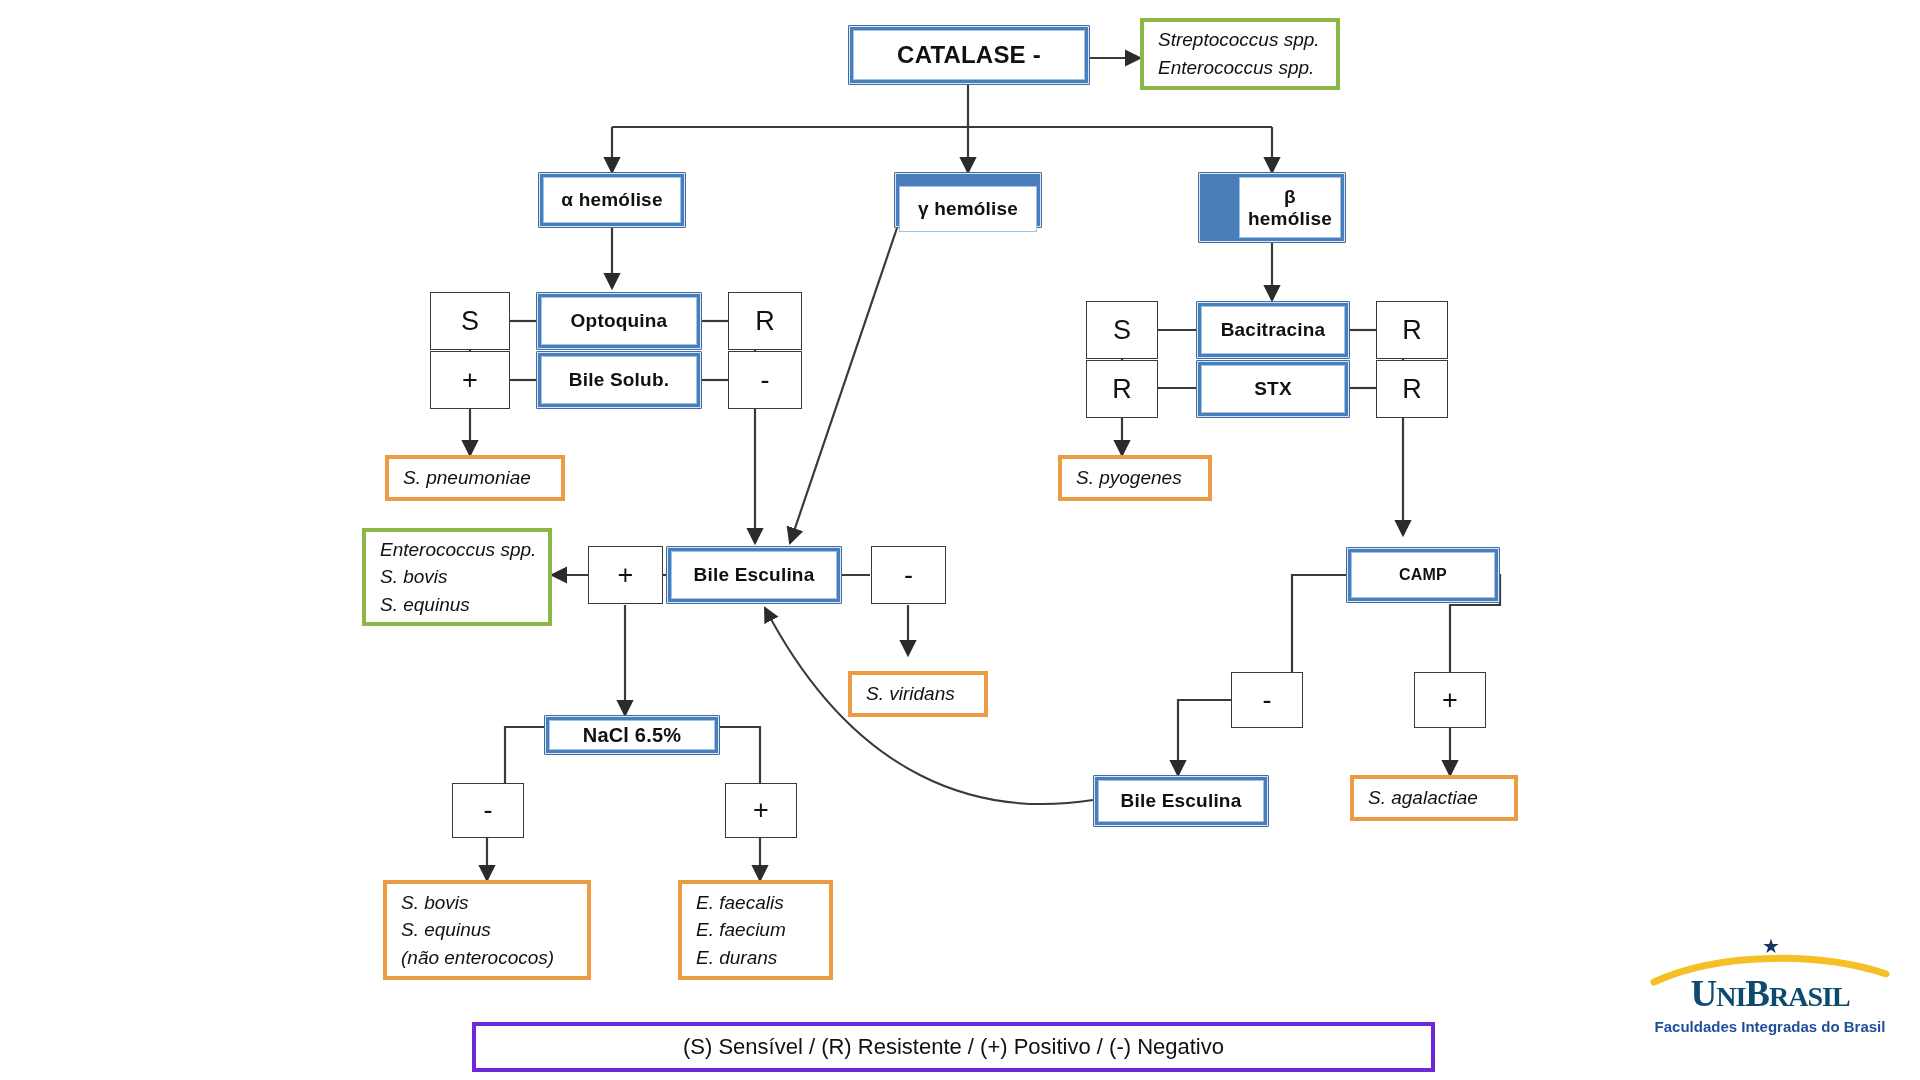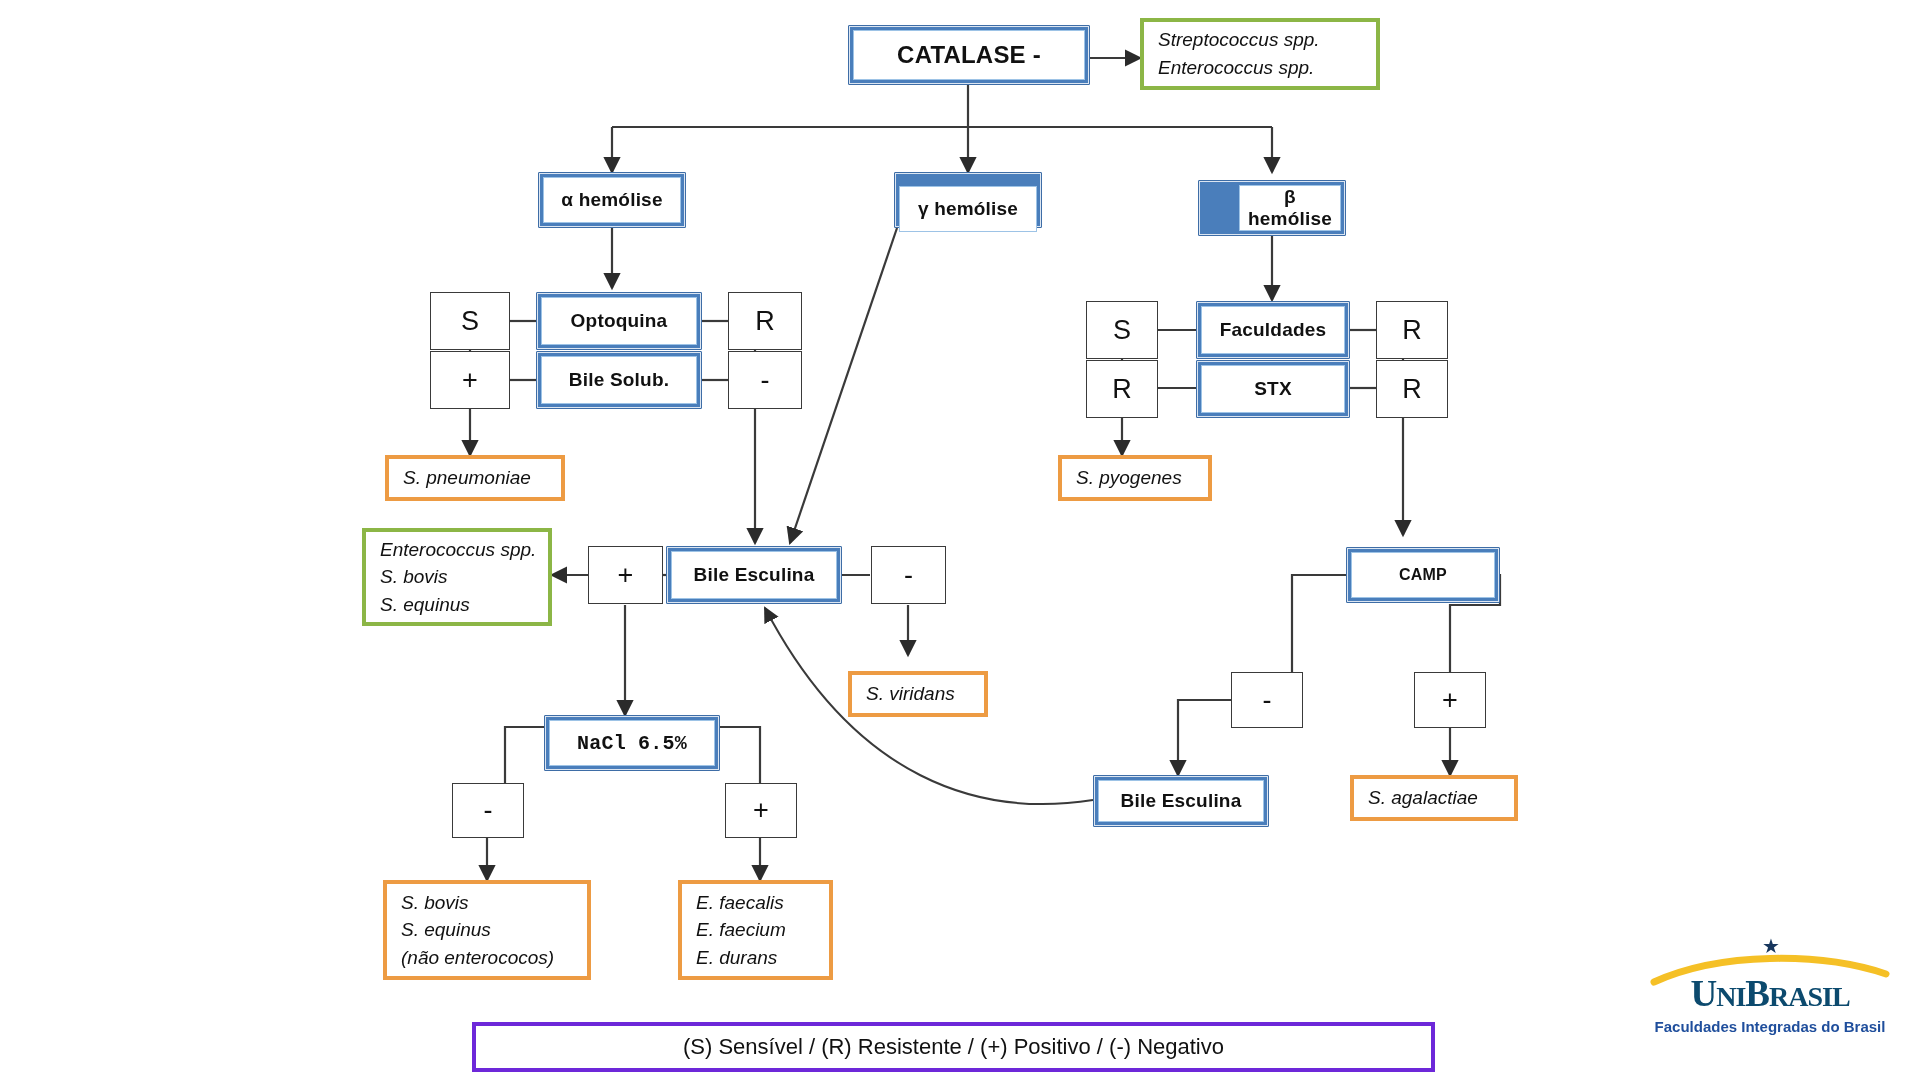--- a/index.html
+++ b/index.html
@@ -165,34 +165,34 @@
       <line x1="1450" y1="728" x2="1450" y2="775" marker-end="url(#ah)"></line>
 
       <path d="M1093 800 C 980 818, 855 780, 765 608" stroke-width="2" marker-end="url(#ah)"></path>
     </g>
   </svg>
 
   <div class="node blue" style="left:848px;top:25px;width:242px;height:60px;">
     <div class="inner" style="font-size:24px;">CATALASE -</div>
   </div>
 
-  <div class="node green multiline" style="left:1140px;top:18px;width:240px;height:72px;font-size:19px;">
+  <div class="node green multiline" style="left:1140px;top:18px;width:200px;height:72px;font-size:19px;">
     <span>Streptococcus spp.</span>
     <span>Enterococcus spp.</span>
   </div>
 
   <div class="node blue" style="left:538px;top:172px;width:148px;height:56px;">
     <div class="inner" style="font-size:19px;">α hemólise</div>
   </div>
 
   <div class="node blue" style="left:894px;top:172px;width:148px;height:56px;">
     <div class="inner" style="font-size:19px;margin-top:17px;">γ hemólise</div>
   </div>
 
-  <div class="node blue" style="left:1198px;top:180px;width:148px;height:56px;padding-left:40px;">
+  <div class="node blue" style="left:1198px;top:172px;width:148px;height:71px;padding-left:40px;">
     <div class="inner" style="font-size:19px;">β hemólise</div>
   </div>
 
   <div class="node plain" style="left:430px;top:292px;width:80px;height:58px;font-size:27px;">
       <span>S</span>
     </div>
   <div class="node plain" style="left:430px;top:351px;width:80px;height:58px;font-size:27px;">
       <span>+</span>
     </div>
 
@@ -215,21 +215,21 @@
   </div>
 
   <div class="node plain" style="left:1086px;top:301px;width:72px;height:58px;font-size:27px;">
       <span>S</span>
     </div>
   <div class="node plain" style="left:1086px;top:360px;width:72px;height:58px;font-size:27px;">
       <span>R</span>
     </div>
 
   <div class="node blue" style="left:1196px;top:301px;width:154px;height:58px;">
-    <div class="inner" style="font-size:19px;">Faculdades</div>
+    <div class="inner" style="font-size:19px;">Bacitracina</div>
   </div>
   <div class="node blue" style="left:1196px;top:360px;width:154px;height:58px;">
     <div class="inner" style="font-size:19px;">STX</div>
   </div>
 
   <div class="node plain" style="left:1376px;top:301px;width:72px;height:58px;font-size:27px;">
       <span>R</span>
     </div>
   <div class="node plain" style="left:1376px;top:360px;width:72px;height:58px;font-size:27px;">
       <span>R</span>
@@ -254,21 +254,21 @@
   </div>
 
   <div class="node plain" style="left:871px;top:546px;width:75px;height:58px;font-size:27px;">
       <span>-</span>
     </div>
 
   <div class="node orange" style="left:848px;top:655px;width:140px;height:46px;font-size:19px;margin-top:16px;">
     <span>S. viridans</span>
   </div>
 
-  <div class="node blue" style="left:544px;top:715px;width:176px;height:56px;font-family:Liberation Mono, monospace;">
+  <div class="node blue" style="left:544px;top:715px;width:176px;height:40px;">
     <div class="inner" style="font-size:20px;">NaCl 6.5%</div>
   </div>
 
   <div class="node plain" style="left:452px;top:783px;width:72px;height:55px;font-size:27px;">
       <span>-</span>
     </div>
   <div class="node plain" style="left:725px;top:783px;width:72px;height:55px;font-size:27px;">
       <span>+</span>
     </div>
 

